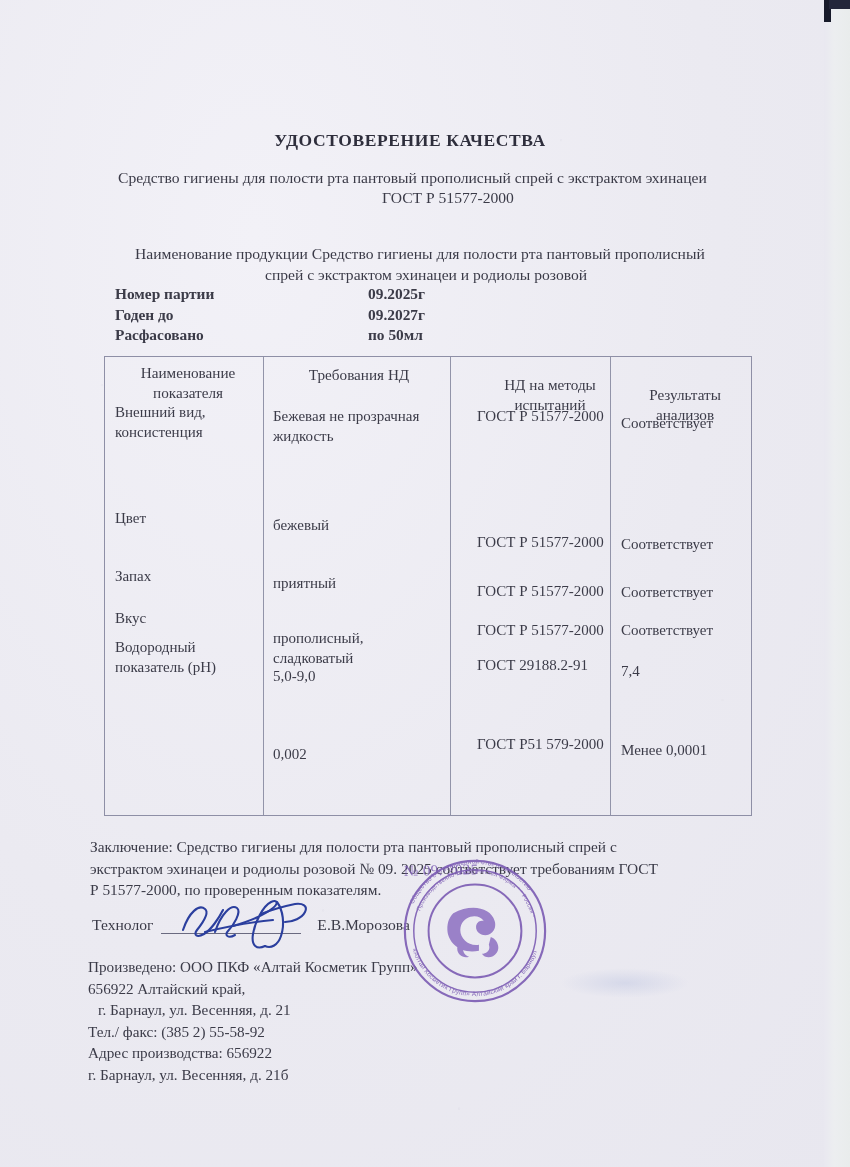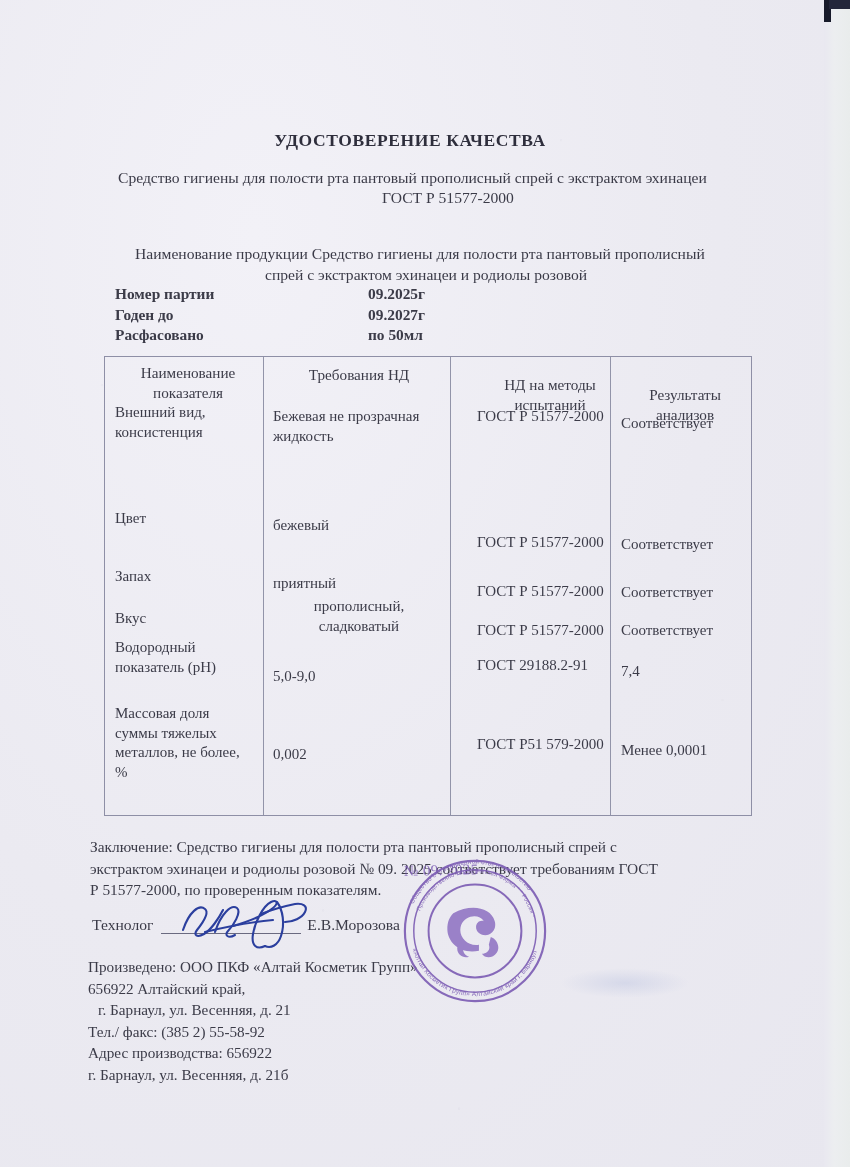--- a/index.html
+++ b/index.html
@@ -159,21 +159,21 @@
   .r2-c2 { top: 159px; }
   .r2-c3 { top: 176px; }
   .r2-c4 { top: 178px; }
 
   .r3-c1 { top: 210px; }
   .r3-c2 { top: 217px; }
   .r3-c3 { top: 225px; }
   .r3-c4 { top: 226px; }
 
   .r4-c1 { top: 252px; }
-  .r4-c2 { top: 240px; text-align: center; }
+  .r4-c2 { top: 272px; }
   .r4-c3 { top: 264px; }
   .r4-c4 { top: 264px; }
 
   .r5-c1 { top: 281px; }
   .r5-c2 { top: 310px; }
   .r5-c3 { top: 299px; }
   .r5-c4 { top: 305px; }
 
   .r6-c1 { top: 347px; }
   .r6-c2 { top: 388px; }
@@ -202,21 +202,21 @@
     display: flex;
     align-items: flex-end;
   }
   .sign-row .sig-label { margin-right: 8px; }
   .sign-line {
     flex: 0 0 140px;
     border-bottom: 1.1px solid #6a6a80;
     height: 14px;
     position: relative;
   }
-  .sign-row .sig-name { margin-left: 6px; }
+  .sign-row .sig-name { margin-left: 16px; }
 
   .signature {
     position: absolute;
     left: 175px;
     top: 896px;
     width: 180px;
     height: 56px;
     pointer-events: none;
   }
 
@@ -350,26 +350,20 @@
     <div class="cell c4 r4-c4">Соответствует</div>
 
     <div class="cell c1 r5-c1">
       <span>Водородный</span><br>
       <span>показатель (pH)</span>
     </div>
     <div class="cell c2 r5-c2">5,0-9,0</div>
     <div class="cell c3 r5-c3">ГОСТ 29188.2-91</div>
     <div class="cell c4 r5-c4">7,4</div>
 
-    <div class="cell c1 r6-c1">
-      <span>Массовая доля</span><br>
-      <span>суммы тяжелых</span><br>
-      <span>металлов, не более,</span><br>
-      <span>%</span>
-    </div>
     <div class="cell c2 r6-c2">0,002</div>
     <div class="cell c3 r6-c3">ГОСТ  Р51 579-2000</div>
     <div class="cell c4 r6-c4">Менее 0,0001</div>
   </div>
 
   <div class="conclusion">
     <span class="cl">Заключение: Средство гигиены для полости рта пантовый прополисный спрей   с</span>
     <span class="cl">экстрактом  эхинацеи и родиолы розовой   № 09. 2025  соответствует требованиям  ГОСТ</span>
     <span class="cl">Р 51577-2000,  по проверенным показателям.</span>
   </div>

